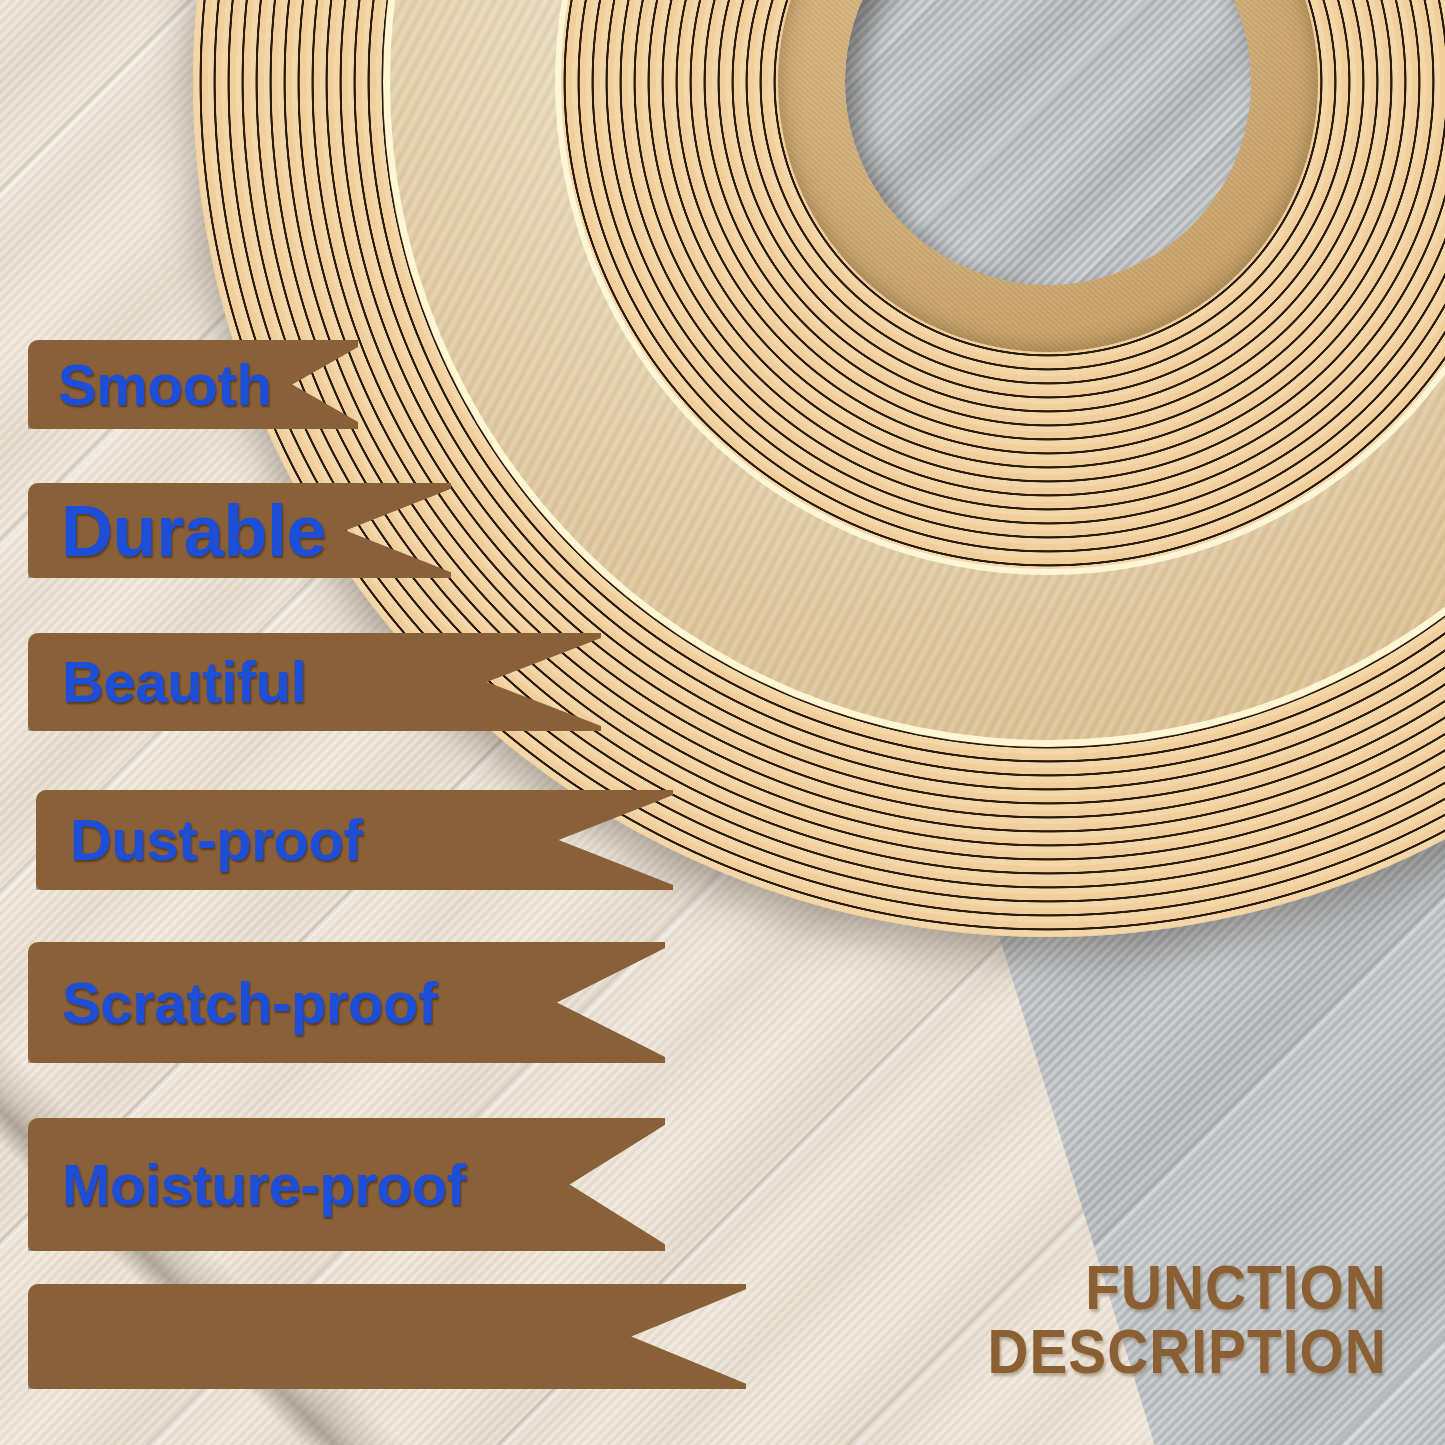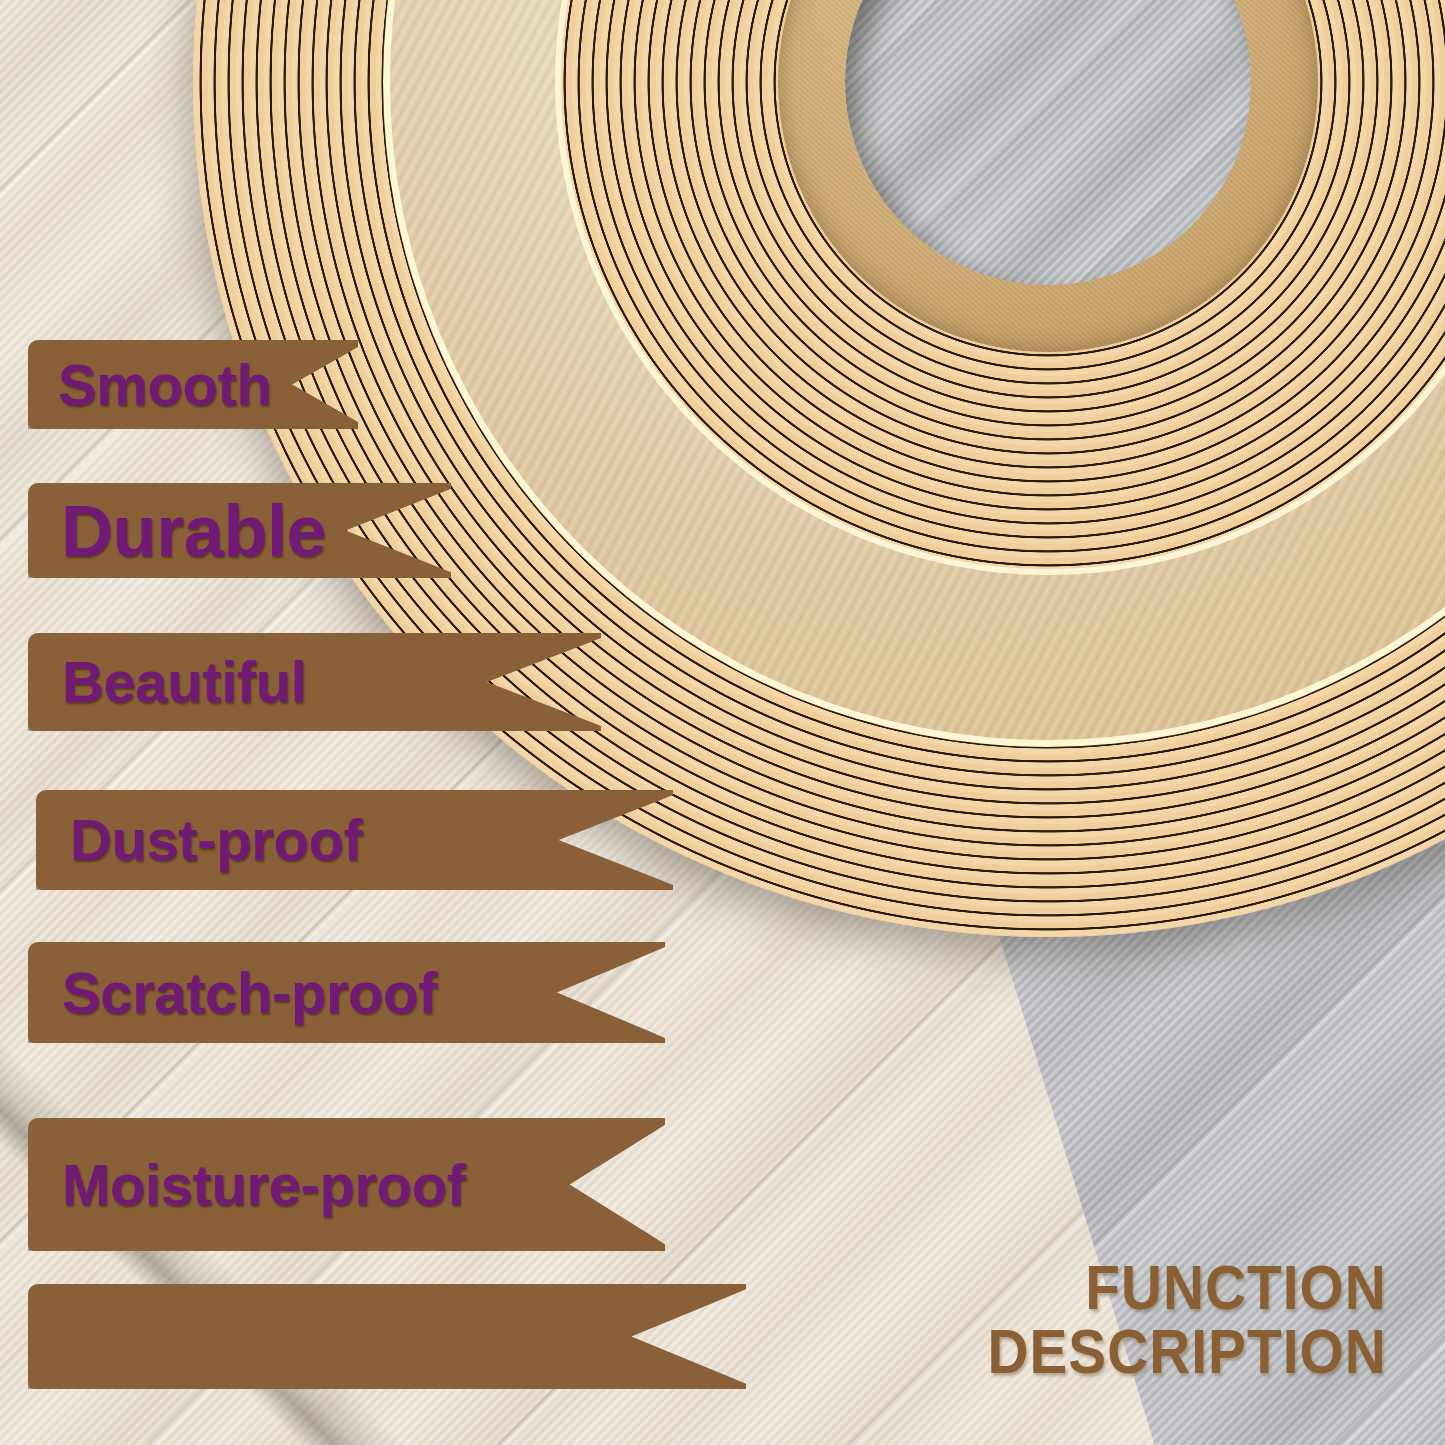--- a/index.html
+++ b/index.html
@@ -153,21 +153,21 @@
   .banner .shadow{
     position:absolute;inset:0;
     background:rgba(112,112,112,.62);
     transform:translate(-9px,9px);
     border-top-left-radius:10px;
     border-bottom-left-radius:6px;
     filter:blur(.6px);
   }
   .banner .label{
     position:relative;
-    color:#701a75;
+    color:#1d4ed8;
     font-weight:700;
     letter-spacing:-.4px;
     white-space:nowrap;
     text-shadow:1px 2px 2px rgba(45,28,12,.55);
     z-index:3;
     line-height:1;
   }
 
   
   #fd{
@@ -231,21 +231,21 @@
       <span class="label" style="font-size:58px;margin-left:34px;">Beautiful</span>
     </div>
 
     <div class="banner" style="left:36px;top:790px;width:637px;height:100px;
                 clip-path:polygon(0 0, 100% 0, 100% 5%, 82% 50%, 100% 95%, 100% 100%, 0 100%);">
       <div class="shadow"></div>
       <div class="shape"></div>
       <span class="label" style="font-size:58px;margin-left:34px;">Dust-proof</span>
     </div>
 
-    <div class="banner" style="left:28px;top:942px;width:637px;height:101px;
+    <div class="banner" style="left:28px;top:942px;width:637px;height:121px;
                 clip-path:polygon(0 0, 100% 0, 100% 5%, 83% 50%, 100% 95%, 100% 100%, 0 100%);">
       <div class="shadow"></div>
       <div class="shape"></div>
       <span class="label" style="font-size:58px;margin-left:34px;">Scratch-proof</span>
     </div>
 
     <div class="banner" style="left:28px;top:1118px;width:637px;height:133px;
                 clip-path:polygon(0 0, 100% 0, 100% 5%, 85% 50%, 100% 95%, 100% 100%, 0 100%);">
       <div class="shadow"></div>
       <div class="shape"></div>

